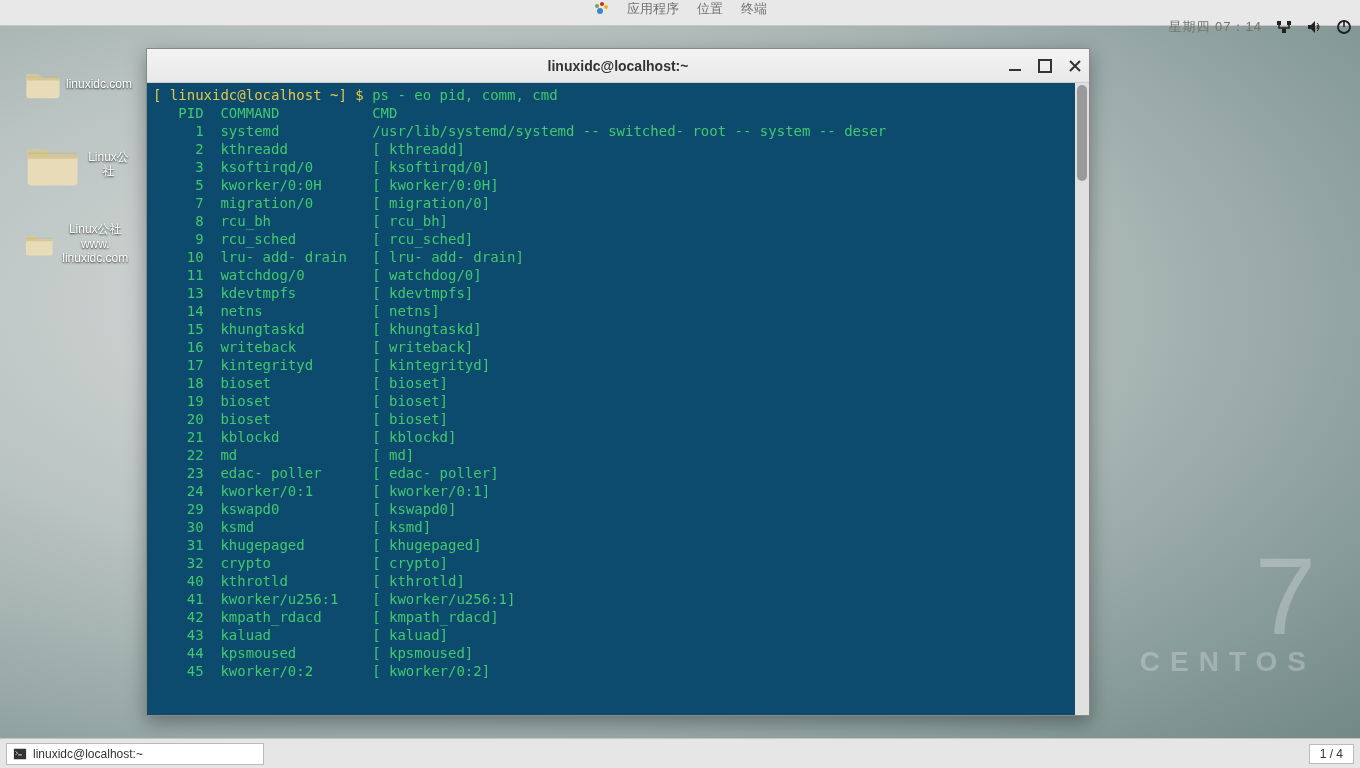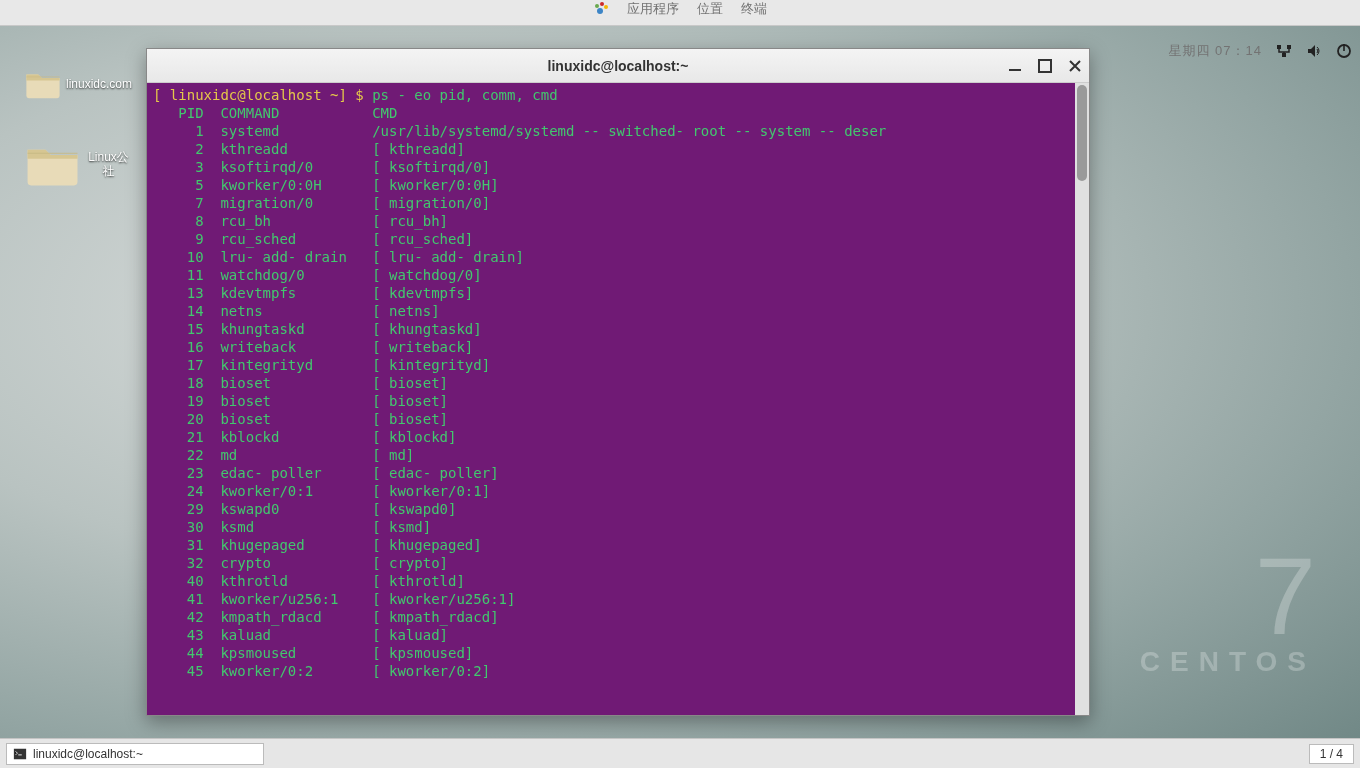--- a/index.html
+++ b/index.html
@@ -8,21 +8,21 @@
   background: radial-gradient(ellipse at 30% 40%, #d8dcdb 0%, #b9c3c1 40%, #93a5a3 70%, #6d8583 100%);
   position: relative;
 }
 
 .top-panel {
   position: absolute; top: 0; left: 0; right: 0; height: 26px;
   background: #e8e8e8; border-bottom: 1px solid #c8c8c8;
   display: flex; align-items: center; padding: 0 8px; font-size: 13px; color: #737373; flex-direction: column;
 }
 .top-panel .left { display: flex; align-items: center; gap: 18px; }
-.top-panel .right { margin-left: auto; display: flex; align-items: center; gap: 14px; margin-top: 24px; }
+.top-panel .right { margin-left: auto; display: flex; align-items: center; gap: 14px; }
 .top-panel .logo { width: 16px; height: 16px; display: inline-block; }
 .top-panel .clock { font-size: 13px; letter-spacing: 1px; }
 .tray-icon { width: 16px; height: 16px; fill: #222; }
 
 .desktop-icons { position: absolute; top: 58px; left: 24px; width: 108px; display: flex; flex-direction: column; gap: 28px; }
 .dicon { display: flex; align-items: center; gap: 4px; cursor: default; }
 .dicon .label { font-size: 12px; color: #fff; text-shadow: 0 1px 2px rgba(0,0,0,.8); text-align: center; line-height: 1.2; }
 .folder-svg { width: 64px; height: 52px; }
 .trash-svg { width: 48px; height: 54px; }
 
@@ -36,21 +36,21 @@
   display: flex; flex-direction: column;
 }
 .titlebar { height: 34px; background: linear-gradient(#f4f4f4,#e8e8e8); border-bottom: 1px solid #ccc;
   display: flex; align-items: center; position: relative; }
 .titlebar .title { position: absolute; left: 0; right: 0; text-align: center; font-size: 14px; font-weight: 600; color: #333; }
 .titlebar .win-btns { position: absolute; right: 6px; display: flex; gap: 14px; }
 .win-btn { width: 16px; height: 16px; cursor: pointer; fill: #333; }
 .menubar { height: 26px; background: #f2f2f2; border-bottom: 1px solid #c8c8c8; display: flex; align-items: center; padding: 0 4px; font-size: 13px; color: #222; gap: 6px; }
 .menubar .mitem { padding: 2px 8px; cursor: default; }
 
-.termwrap { position: relative; flex: 1; background: #701a75; overflow: hidden; }
+.termwrap { position: relative; flex: 1; background: #0c4a6e; overflow: hidden; }
 .term { position: absolute; inset: 0; right: 14px; padding: 3px 6px; font-family: "DejaVu Sans Mono","Menlo",monospace; font-size: 14px; line-height: 18px; color: #33d17a; white-space: pre; overflow: hidden; }
 .term .yel { color: #e4c84a; }
 .term .grn { color: #42c86e; }
 .sbar { position: absolute; right: 0; top: 0; bottom: 0; width: 14px; background: #e0e0e0; }
 .sbar .thumb { position: absolute; right: 2px; top: 2px; width: 10px; height: 96px; background: #9a9a9a; border-radius: 5px; }
 
 .taskbar { position: absolute; bottom: 0; left: 0; right: 0; height: 30px; background: #e6e6e6; border-top: 1px solid #c4c4c4;
   display: flex; align-items: center; padding: 0 6px; font-size: 12px; color: #333; }
 .taskbar .task { display: flex; align-items: center; gap: 6px; padding: 3px 120px 3px 6px; background: #fff; border: 1px solid #bbb; height: 22px; }
 .taskbar .task .ticon { width: 14px; height: 14px; }
@@ -101,20 +101,29 @@
       </svg>
       <div class="label">linuxidc.com</div>
     </div>
     <div class="dicon">
       <svg class="folder-svg" viewBox="0 0 64 52">
         <path d="M4 10h20l6 6h30v30a4 4 0 01-4 4H8a4 4 0 01-4-4z" fill="#e8dbb8"></path>
         <path d="M4 10h20l6 6h30v4H4z" fill="#d6c692"></path>
         <path d="M4 14h56" stroke="#c7b884"></path>
       </svg>
       <div class="label">Linux公社</div>
+    </div>
+    <div class="dicon">
+      <svg class="folder-svg" viewBox="0 0 64 52">
+        <path d="M4 10h20l6 6h30v30a4 4 0 01-4 4H8a4 4 0 01-4-4z" fill="#e8dbb8"></path>
+        <path d="M4 10h20l6 6h30v4H4z" fill="#d6c692"></path>
+        <path d="M4 14h56" stroke="#c7b884"></path>
+      </svg>
+      <div class="label">Linux公社 www.
+linuxidc.com</div>
     </div>
   </div>
 
 <div class="centos-mark">
   <div class="num">7</div>
   <div class="name">CENTOS</div>
 </div>
 
 <div class="window">
   <div class="titlebar">

